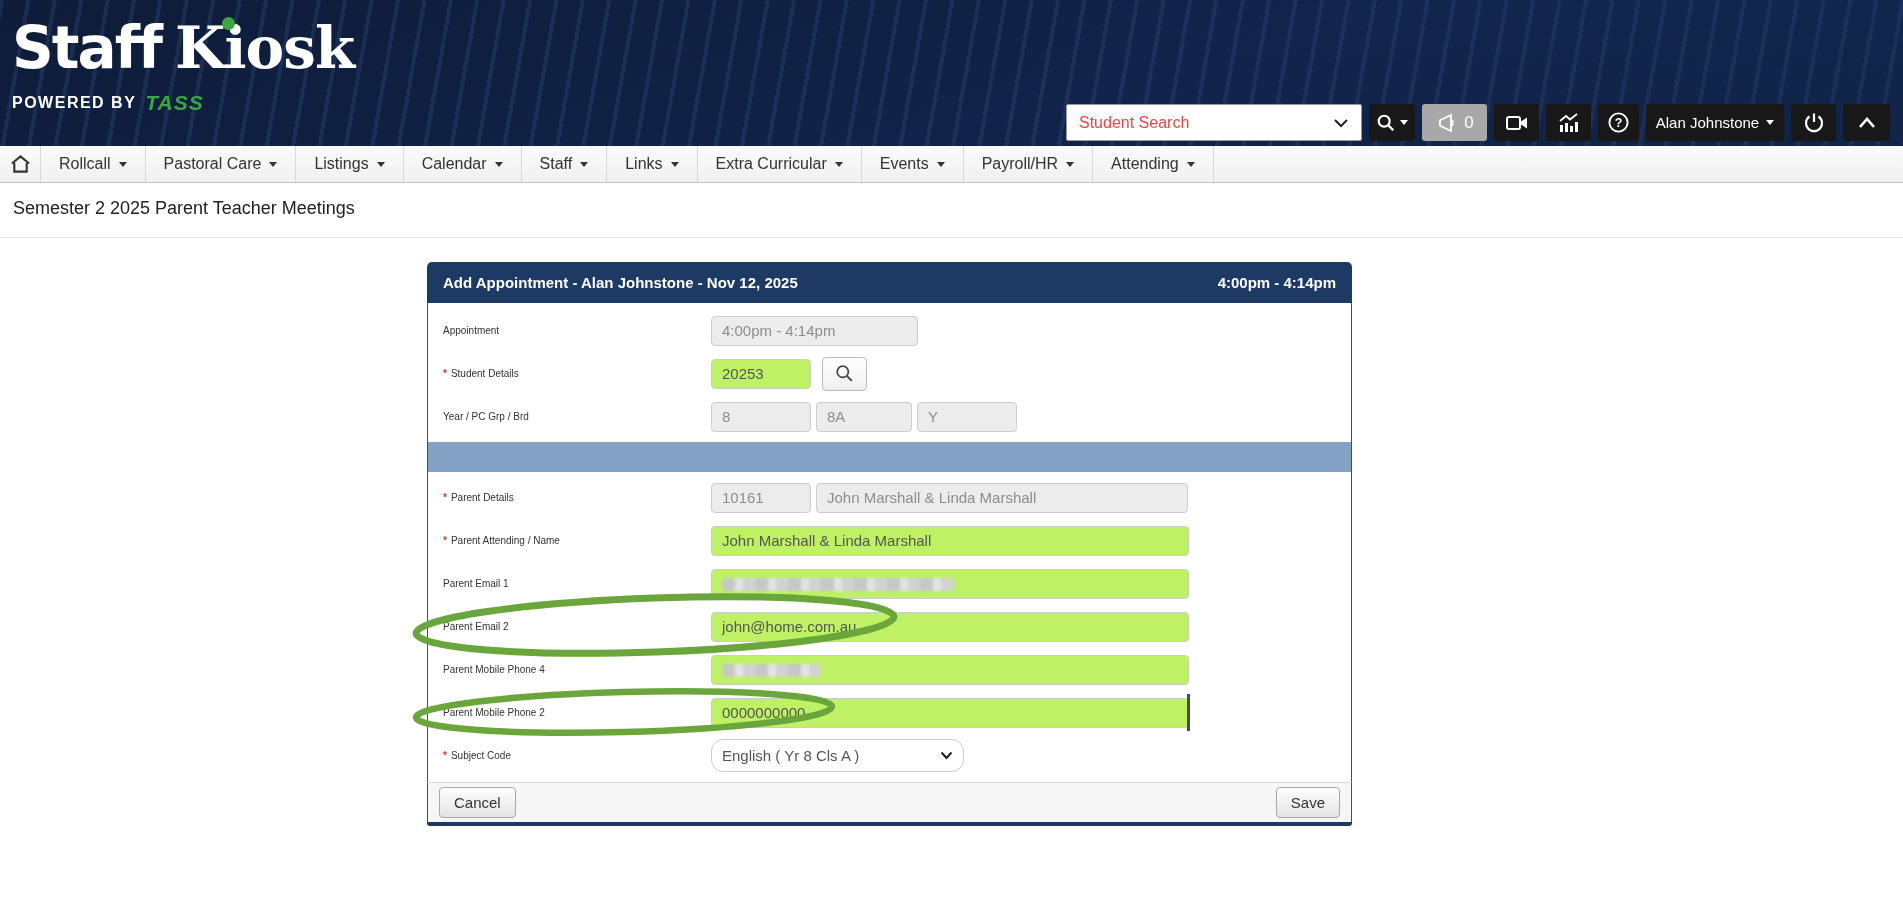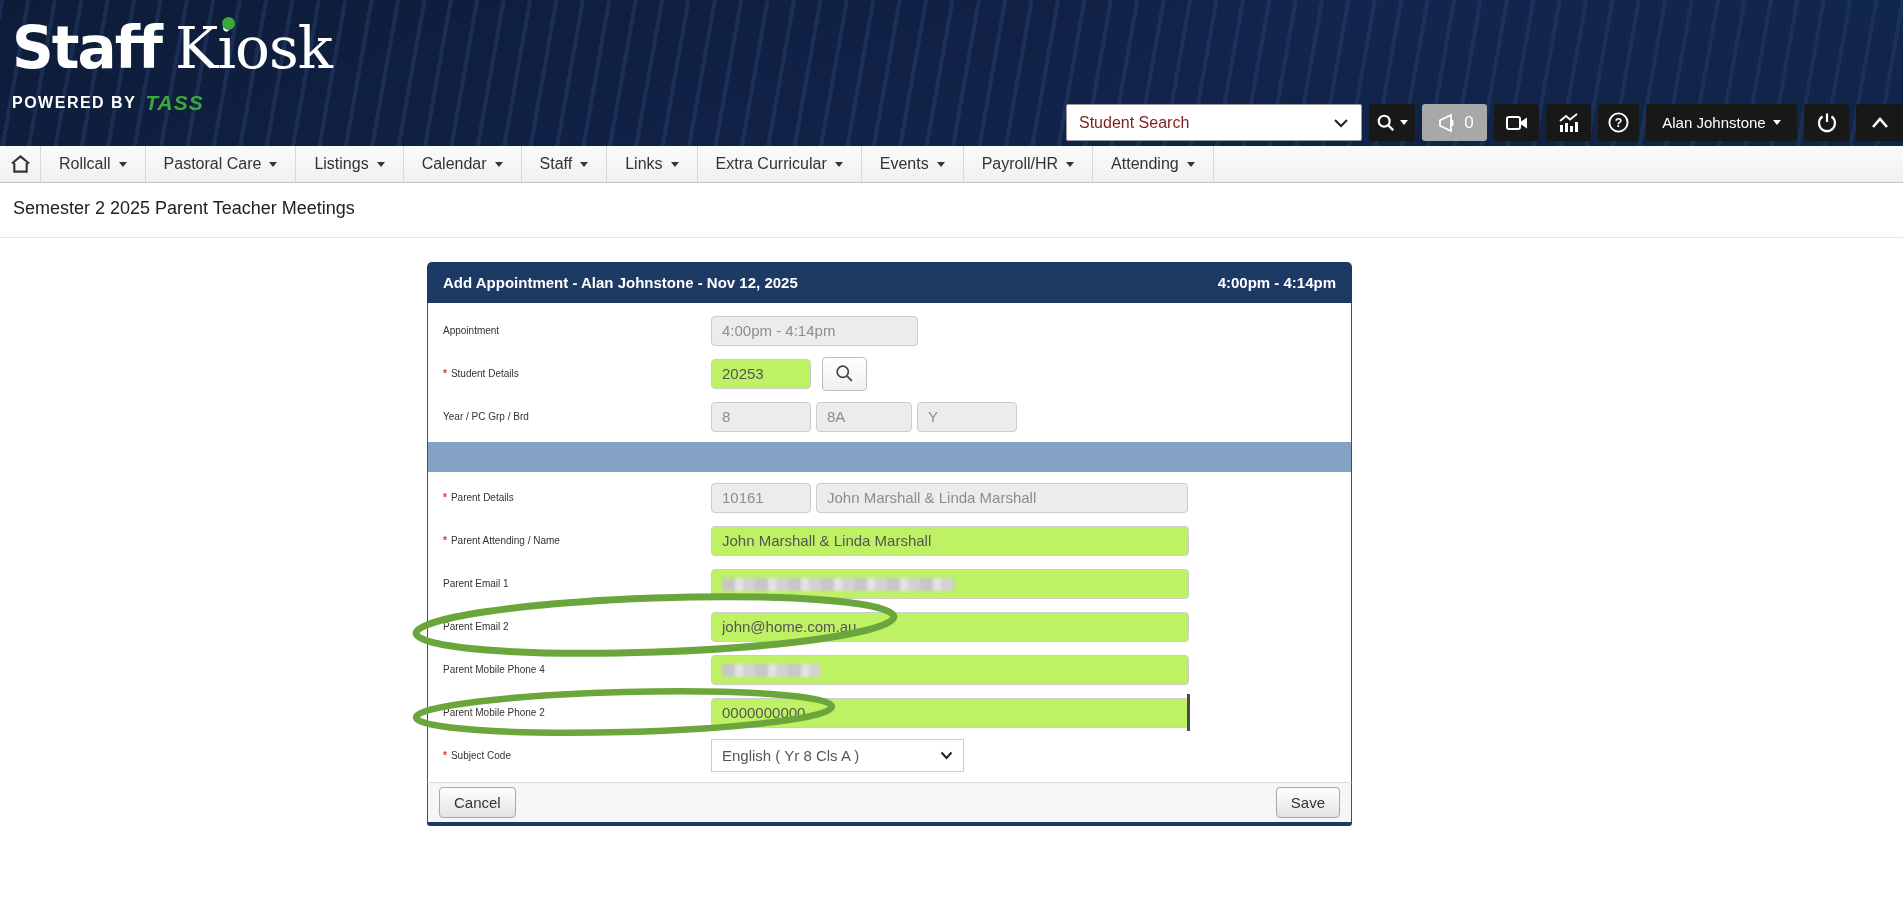--- a/index.html
+++ b/index.html
@@ -9,34 +9,34 @@
   
   .banner { position:relative; width:1903px; height:146px;
     background:
       linear-gradient(to right, rgba(10,18,40,0) 55%, rgba(25,55,105,0.35)),
       repeating-linear-gradient(100deg, rgba(45,70,120,0.38) 0 4px, rgba(0,0,0,0) 4px 26px),
       linear-gradient(160deg,#0e1c38 0%, #12234a 60%, #0c1a36 100%);
   }
   .logo { position:absolute; left:12px; top:14px; }
   .logo-line { display:flex; align-items:baseline; }
   .logo-staff { font-family:"DejaVu Sans",sans-serif; font-weight:bold; color:#fff; font-size:58px; letter-spacing:-2px; }
-  .logo-kiosk { font-family:"DejaVu Serif",serif; font-weight:normal; color:#fff; font-size:58px; margin-left:14px; position:relative; letter-spacing:-1px; }
+  .logo-kiosk { font-family:"DejaVu Serif",serif; font-weight:bold; color:#fff; font-size:58px; margin-left:14px; position:relative; letter-spacing:-1px; }
   .kiosk-dot { position:absolute; left:47px; top:3px; width:13px; height:13px; border-radius:50%; background:#3aa93c; }
   .powered { margin-top:9px; display:flex; align-items:center; }
   .powered-by { color:#fff; font-weight:bold; font-size:16px; letter-spacing:1.5px; }
   .tass { color:#3aa93c; font-weight:bold; font-style:italic; font-size:21px; margin-left:9px; letter-spacing:1px; }
 
   
   .topbar { position:absolute; left:1066px; top:104px; display:flex; gap:7px; align-items:stretch; height:37px; }
   .tb-select { width:296px; background:#fff; border:1px solid #999; border-radius:2px;
                display:flex; align-items:center; justify-content:space-between; padding:0 12px; cursor:pointer; }
-  .tb-select span { color:#7f1d1d; font-size:16px; }
+  .tb-select span { color:#ef4444; font-size:16px; }
   .tb-btn { background:#181818; border-radius:3px; display:flex; align-items:center; justify-content:center; color:#fff; cursor:pointer; }
   .tb-btn.gray { background:#a8a8a8; }
-  .w46{width:46px;} .w65{width:65px;} .w45{width:45px;} .w41{width:41px;} .w151{width:151px;} .w47{width:47px;}
+  .w46{width:46px;} .w65{width:65px;} .w45{width:45px;} .w41{width:41px;} .w151{width:138px;} .w47{width:47px;}
   .caret-dn-w { width:0; height:0; border-left:5px solid transparent; border-right:5px solid transparent; border-top:6px solid #fff; margin-left:7px; }
   .tb-count { font-size:17px; color:#fff; margin-left:7px; }
   .tb-user { font-size:15px; }
 
   
   .navbar { display:flex; width:1903px; height:37px; background:linear-gradient(#fbfbfb,#f0f0f0);
             border-bottom:1px solid #c3c3c3; align-items:stretch; }
   .nav-home { width:41px; display:flex; align-items:center; justify-content:center; border-right:1px solid #d8d8d8; cursor:pointer; }
   .nav-item { display:flex; align-items:center; padding:0 18px; border-right:1px solid #d8d8d8; cursor:pointer; }
   .nav-item span { font-size:16px; color:#333; }
@@ -62,21 +62,21 @@
   .gap5{margin-left:5px;} 
   .search-btn { margin-left:11px; width:45px; height:34px; background:linear-gradient(#fff,#f0f0f0);
                 border:1px solid #bbb; border-radius:4px; display:flex; align-items:center; justify-content:center; cursor:pointer; }
   .blue-bar { height:30px; background:#84a3c4; margin:4px 0; }
   .relwrap { position:relative; display:inline-block; }
   .redact { position:absolute; left:11px; top:9px; height:13px; border-radius:2px;
             background:repeating-linear-gradient(90deg,#c7c7c7 0 13px,#e3e3e3 13px 21px,#d2d2d2 21px 33px);
             filter:blur(1.4px); }
   .redact.email { width:232px; }
   .redact.phone { width:98px; }
-  .sel { width:253px; height:33px; border:1px solid #ccc; border-radius:0; background:#fff;
+  .sel { width:253px; height:33px; border:1px solid #ccc; border-radius:12px; background:#fff;
          display:flex; align-items:center; justify-content:space-between; padding:0 10px; cursor:pointer; }
   .sel span { font-size:15px; color:#555; }
   .modal-footer { height:40px; background:#f6f6f6; border-top:1px solid #ddd;
                   border-left:1px solid #33517d; border-right:1px solid #33517d;
                   display:flex; align-items:center; justify-content:space-between; padding:0 11px; }
   .btn { height:31px; padding:0 14px; font-size:15px; color:#333; border:1px solid #a8a8a8; border-radius:4px;
          background:linear-gradient(#ffffff,#e3e3e3); cursor:pointer; font-family:inherit; }
   .modal-bottombar { height:4px; background:#1d3a64; border-radius:0 0 3px 3px; }
 
   .cursor-artifact { position:absolute; left:1187px; top:694px; width:3px; height:37px; background:#4a4a4a; }

